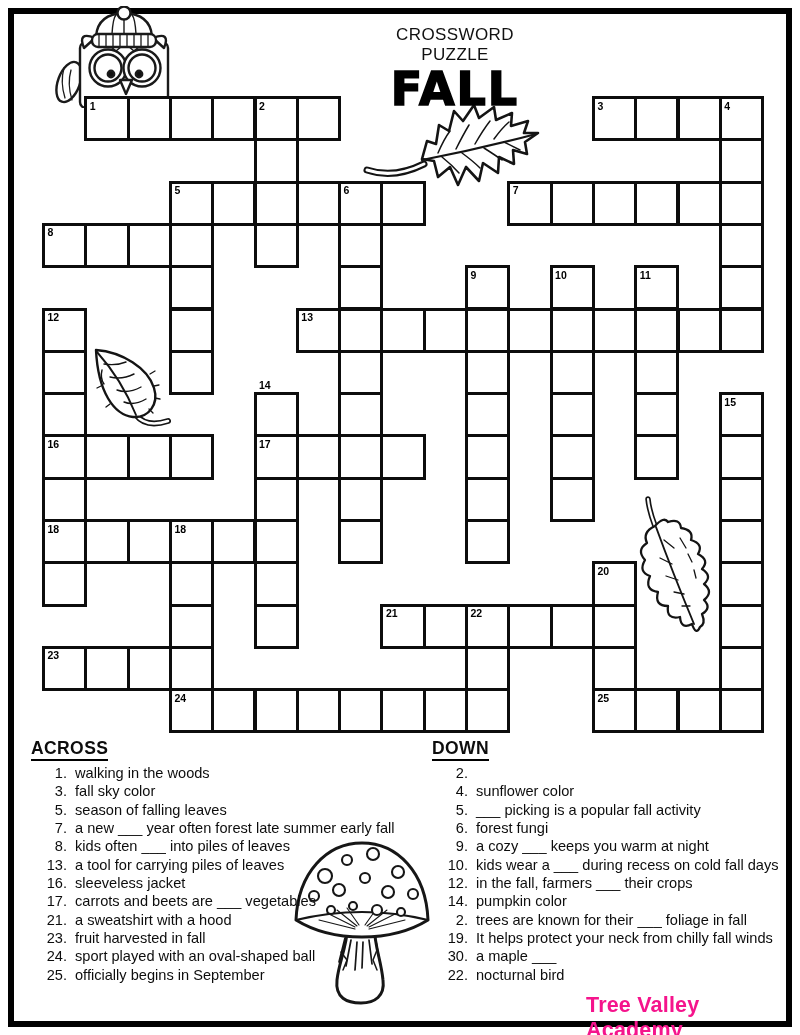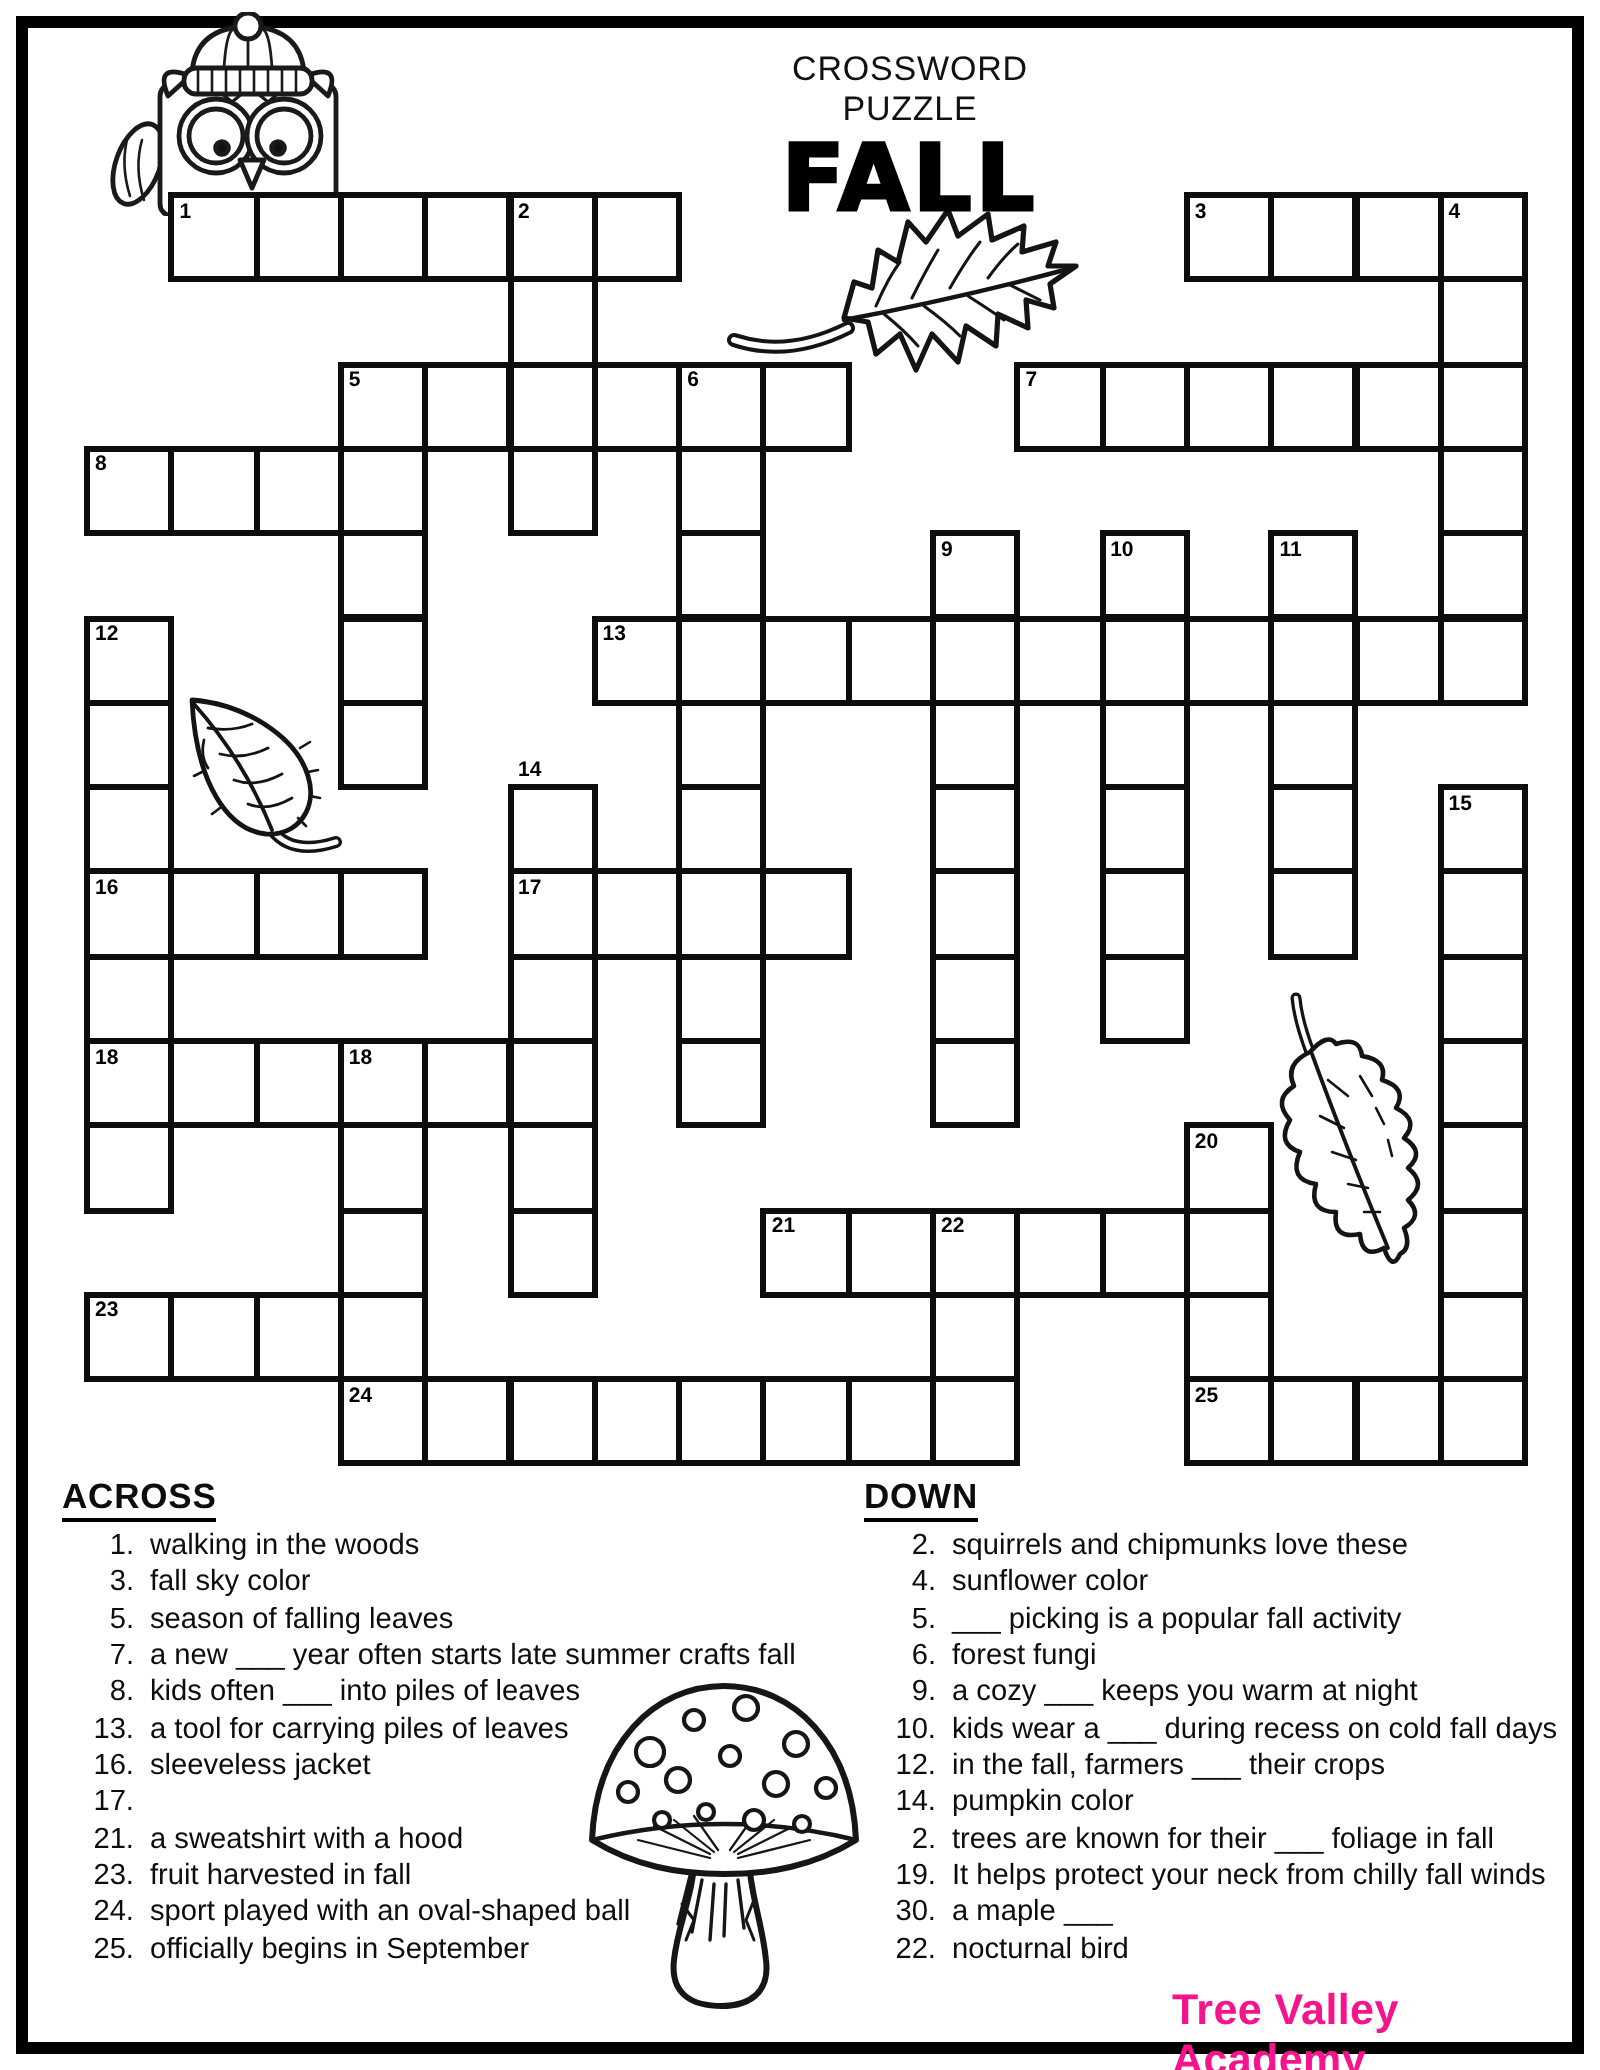--- a/index.html
+++ b/index.html
@@ -292,36 +292,37 @@
         <div class="clue-row">
           <span class="clue-num">3.</span>
           <span class="clue-text">fall sky color</span>
         </div>
         <div class="clue-row">
           <span class="clue-num">5.</span>
           <span class="clue-text">season of falling leaves</span>
         </div>
         <div class="clue-row">
           <span class="clue-num">7.</span>
-          <span class="clue-text">a new ___ year often starts late summer crafts fall</span>
+          <span class="clue-text">a new ___ year often forest late summer early fall</span>
         </div>
         <div class="clue-row">
           <span class="clue-num">8.</span>
           <span class="clue-text">kids often ___ into piles of leaves</span>
         </div>
         <div class="clue-row">
           <span class="clue-num">13.</span>
           <span class="clue-text">a tool for carrying piles of leaves</span>
         </div>
         <div class="clue-row">
           <span class="clue-num">16.</span>
           <span class="clue-text">sleeveless jacket</span>
         </div>
         <div class="clue-row">
           <span class="clue-num">17.</span>
+          <span class="clue-text">carrots and beets are ___ vegetables</span>
         </div>
         <div class="clue-row">
           <span class="clue-num">21.</span>
           <span class="clue-text">a sweatshirt with a hood</span>
         </div>
         <div class="clue-row">
           <span class="clue-num">23.</span>
           <span class="clue-text">fruit harvested in fall</span>
         </div>
         <div class="clue-row">
@@ -333,21 +334,20 @@
           <span class="clue-text">officially begins in September</span>
         </div>
       </div>
   </div>
 
   <div id="down-block" class="clue-block">
     <div class="clue-head">DOWN</div>
     <div>
         <div class="clue-row">
           <span class="clue-num">2.</span>
-          <span class="clue-text">squirrels and chipmunks love these</span>
         </div>
         <div class="clue-row">
           <span class="clue-num">4.</span>
           <span class="clue-text">sunflower color</span>
         </div>
         <div class="clue-row">
           <span class="clue-num">5.</span>
           <span class="clue-text">___ picking is a popular fall activity</span>
         </div>
         <div class="clue-row">

